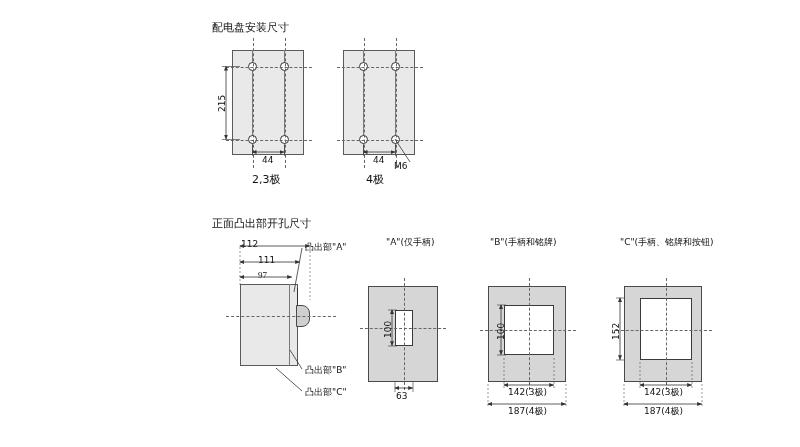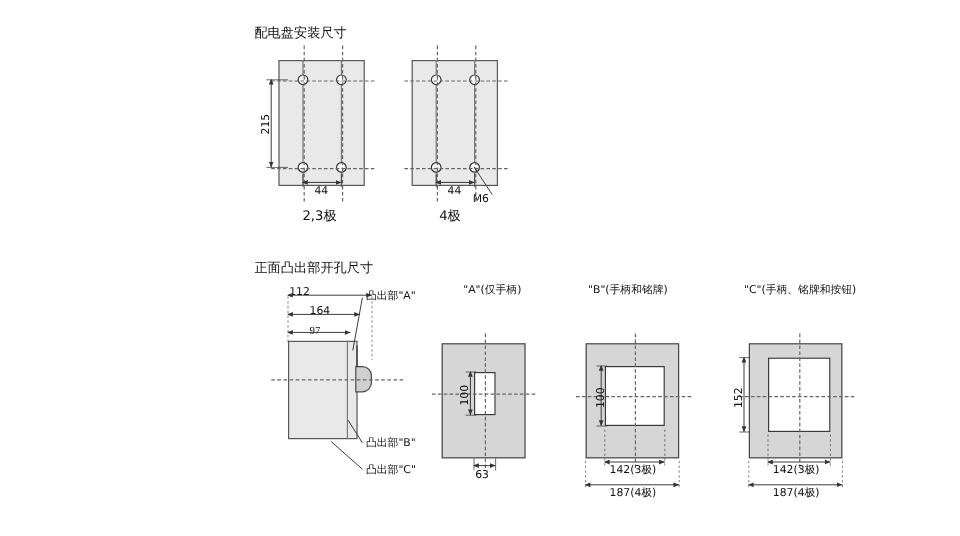--- a/index.html
+++ b/index.html
@@ -144,21 +144,21 @@
   <div class="thin-v" style="left:289px; top:284px; height:82px;"></div>
 
   <div style="position:absolute; left:296px; top:305px; width:14px; height:22px;
               background:#cfcfcf; border:1px solid #4a4a4a; border-radius:0 8px 8px 0; box-sizing:border-box;"></div>
 
   <div class="cl-h" style="left:226px; top:316px; width:110px;"></div>
 
   <div class="vline" style="left:297px; top:288px; height:18px;"></div>
 
   <div class="lbl" style="left:241px; top:240px;">112</div>
-  <div class="lbl" style="left:258px; top:256px;">164</div>
+  <div class="lbl" style="left:258px; top:256px;">111</div>
   <div class="lbl" style="left:258px; top:271px;font-family:Liberation Serif, serif;">97</div>
 
   <div class="lbl" style="left:305px; top:243px;">凸出部"A"</div>
   <div class="lbl" style="left:305px; top:366px;">凸出部"B"</div>
   <div class="lbl" style="left:305px; top:388px;">凸出部"C"</div>
 
   <div class="plate" style="left:368px; top:286px; width:70px; height:96px;"></div>
   <div class="white-box" style="left:395px; top:310px; width:18px; height:36px;"></div>
   <div class="cl-h" style="left:360px; top:327.5px; width:86px;"></div>
   <div class="cl-v" style="left:404px; top:278px; height:112px;"></div>

